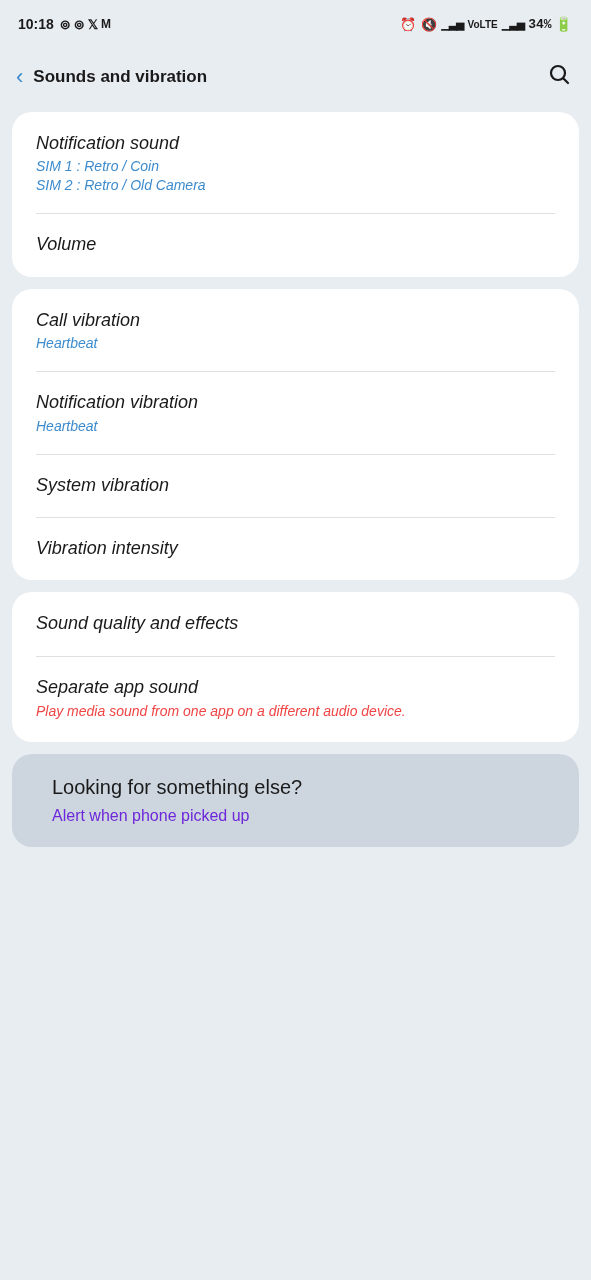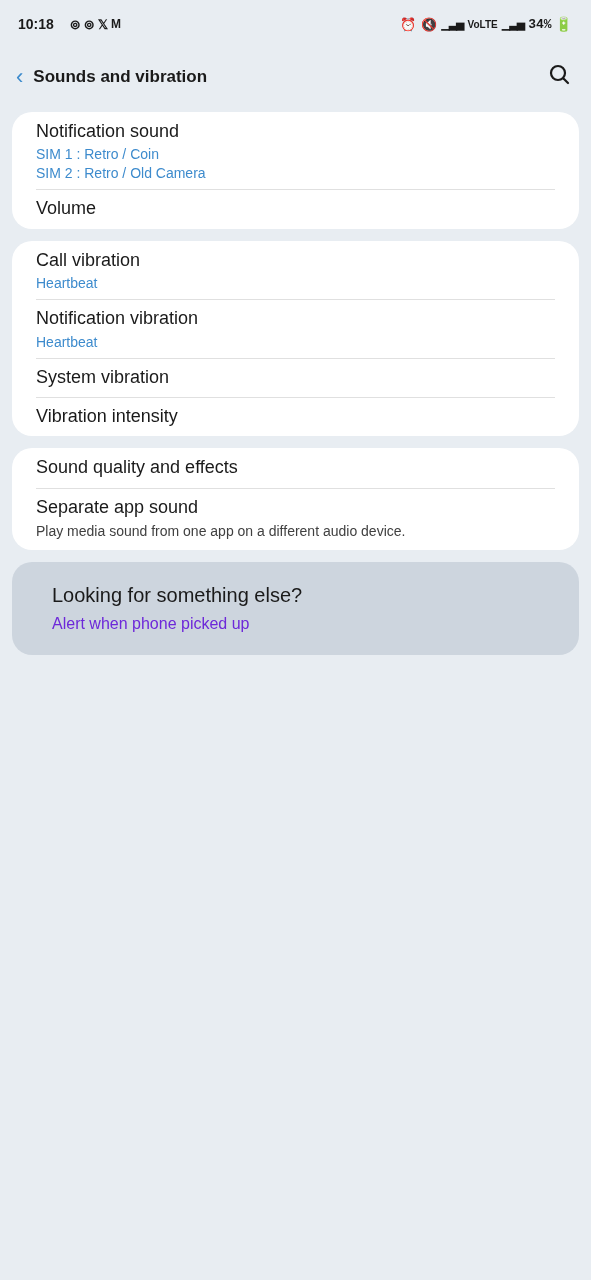--- a/index.html
+++ b/index.html
@@ -19,21 +19,21 @@
       justify-content: space-between;
       align-items: center;
       padding: 10px 18px 6px 18px;
       background-color: #e8edf2;
       height: 44px;
     }
 
     .status-left {
       display: flex;
       align-items: center;
-      gap: 16px;
+      gap: 6px;
       font-size: 14px;
       font-weight: 600;
       color: #1a1a1a;
     }
 
     .status-right {
       display: flex;
       align-items: center;
       gap: 4px;
       font-size: 12px;
@@ -84,23 +84,24 @@
     
     .card {
       background: #ffffff;
       border-radius: 20px;
       margin: 0 12px 12px 12px;
       overflow: hidden;
     }
 
     
     .settings-row {
-      padding: 8px 24px;
+      padding: 20px 24px;
       cursor: pointer;
       position: relative;
+      font-style: italic;
     }
 
     .settings-row + .settings-row::before {
       content: '';
       position: absolute;
       top: 0;
       left: 24px;
       right: 24px;
       height: 1px;
       background: #e0e0e0;
@@ -114,21 +115,21 @@
     }
 
     .row-subtitle {
       font-size: 14px;
       color: #3d8bcd;
       margin-top: 3px;
     }
 
     .row-subtitle-gray {
       font-size: 14px;
-      color: #404040;
+      color: #ef4444;
       margin-top: 3px;
       line-height: 1.4;
     }
 
     
     .looking-section {
       background: #cdd5de;
       border-radius: 20px;
       margin: 0 12px 12px 12px;
       padding: 22px 40px;

